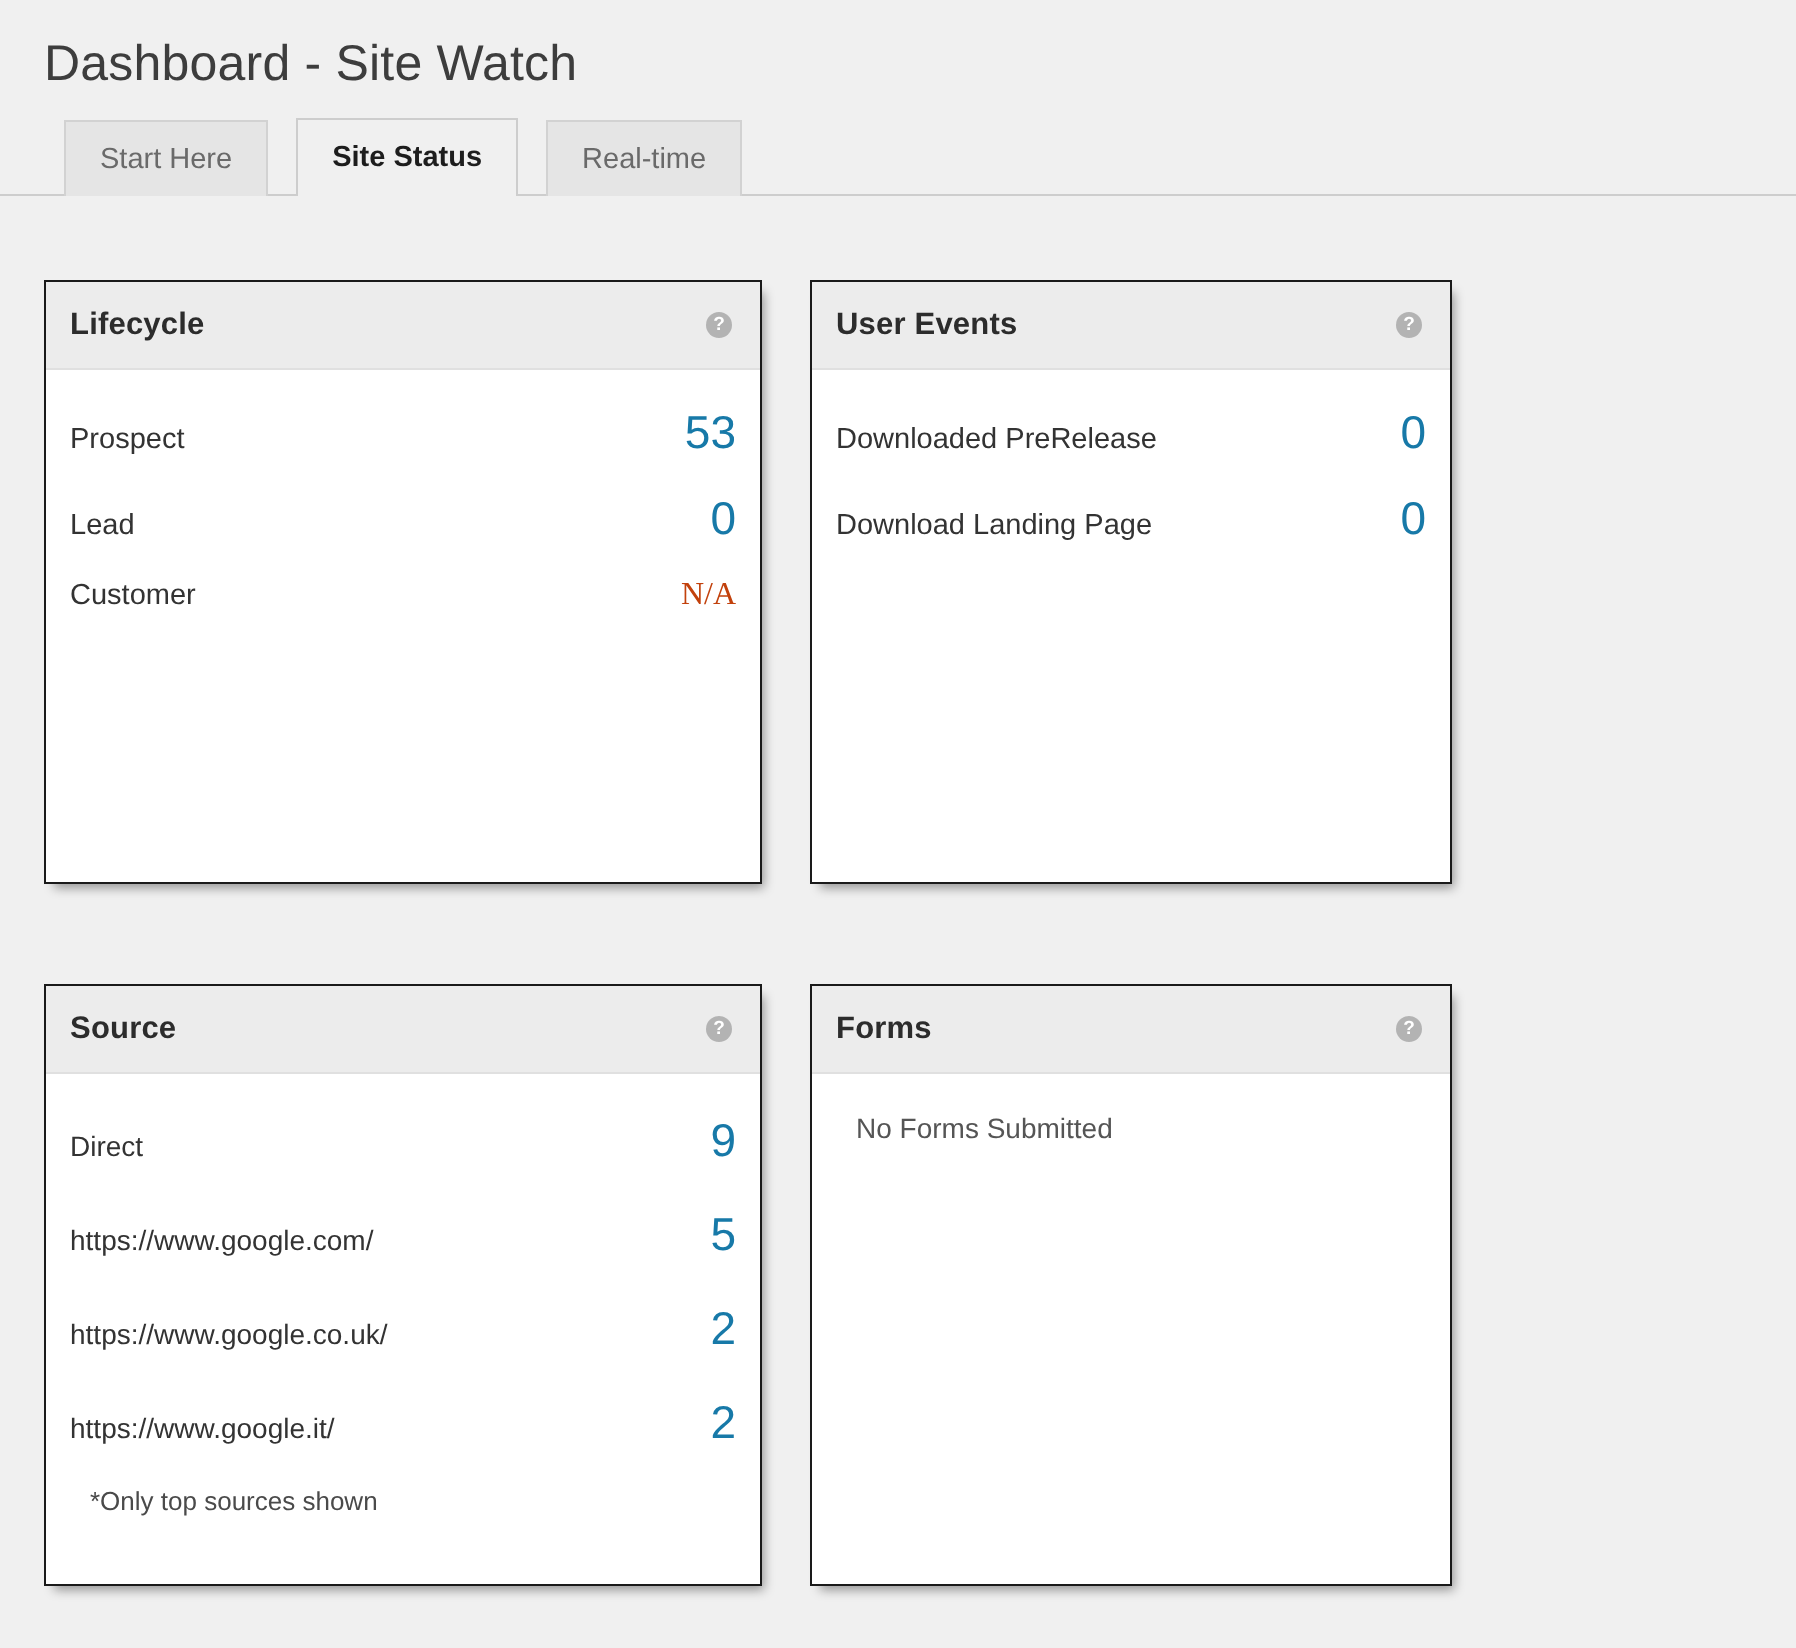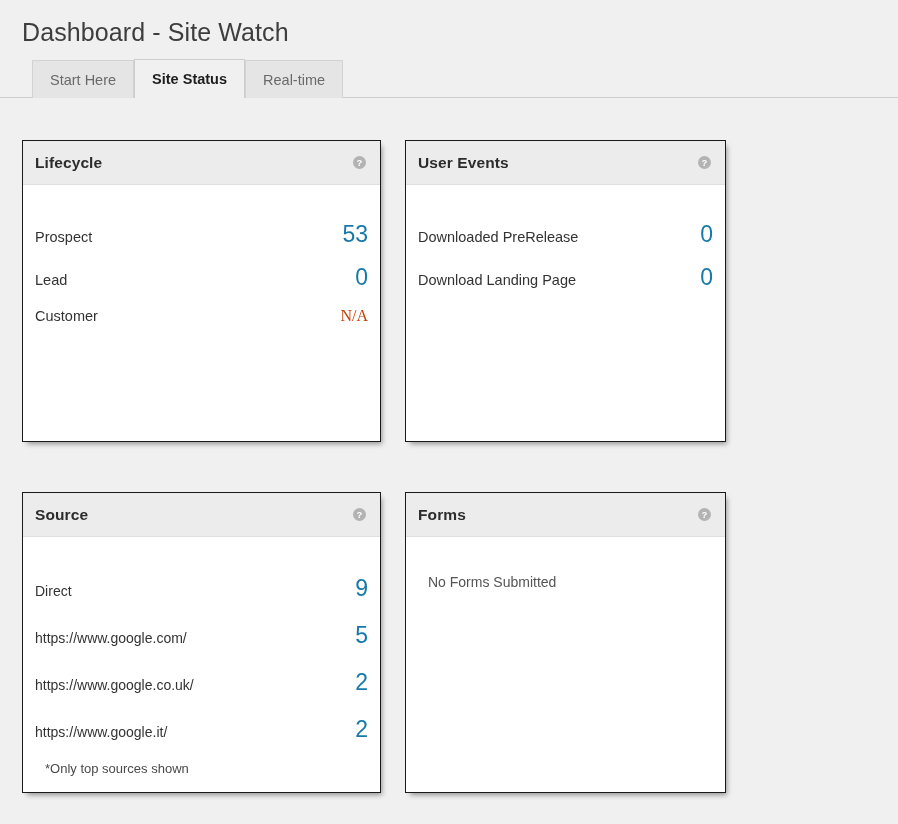--- a/index.html
+++ b/index.html
@@ -37,21 +37,21 @@
     width: 898px;
     height: 39px;
     border-bottom: 1px solid #cdcdcd;
   }
   .tab-strip {
     position: absolute;
     left: 32px;
     top: 0;
     display: flex;
     align-items: flex-end;
-    gap: 0;
+    gap: 14px;
   }
   .tab {
     height: 38px;
     padding: 0 17px;
     display: flex;
     align-items: center;
     justify-content: center;
     font-size: 14.5px;
     background: #e5e5e5;
     border: 1px solid #d2d2d2;
@@ -125,21 +125,21 @@
     font-weight: bold;
     line-height: 13px;
     text-align: center;
     font-family: "Liberation Sans", sans-serif;
     cursor: pointer;
     flex: none;
     user-select: none;
   }
 
   .panel-body {
-    padding: 28px 12px 8px 12px;
+    padding: 10px 12px 8px 12px;
   }
 
   .metric-row {
     display: flex;
     align-items: baseline;
     justify-content: space-between;
     padding: 8px 0 8px 0;
     min-height: 36px;
   }
   .metric-label {

